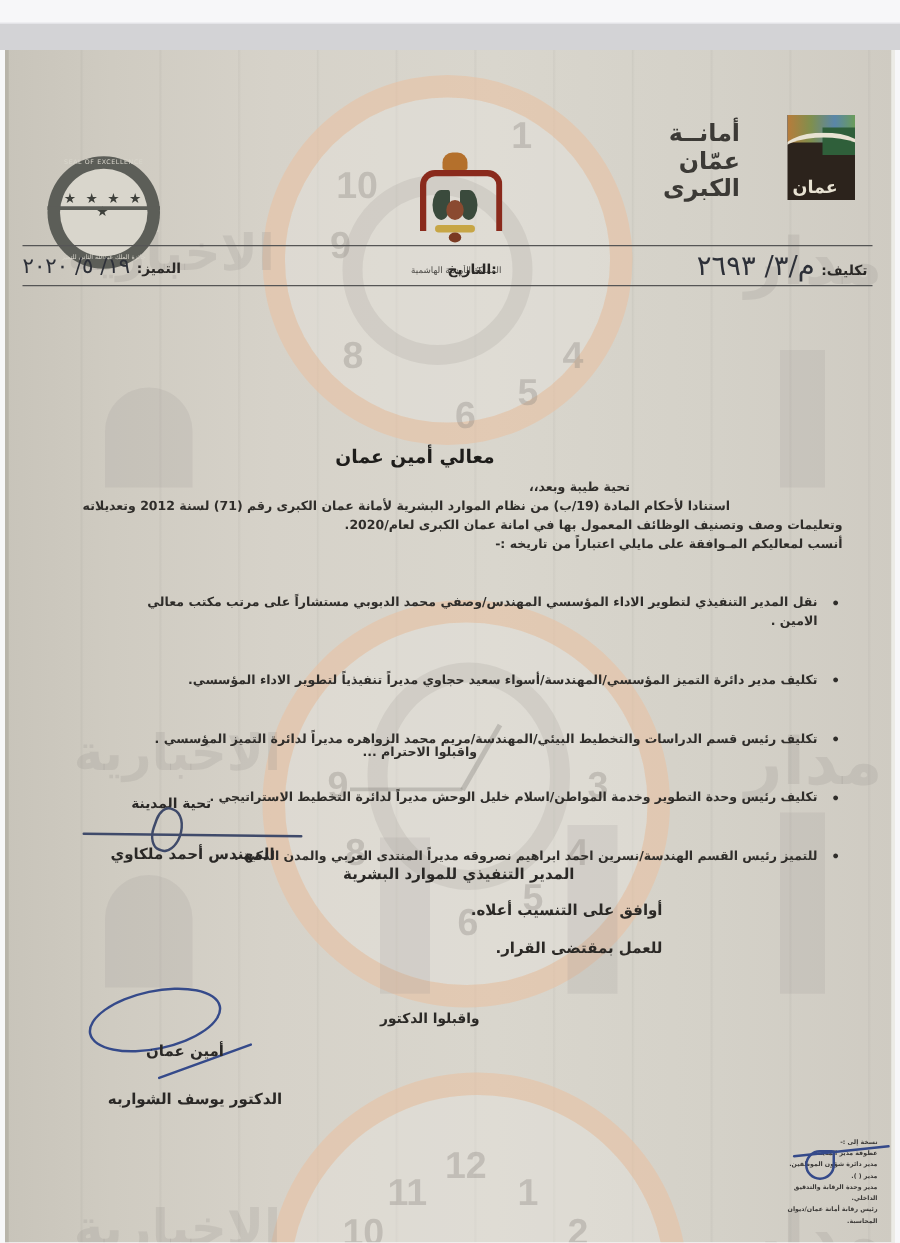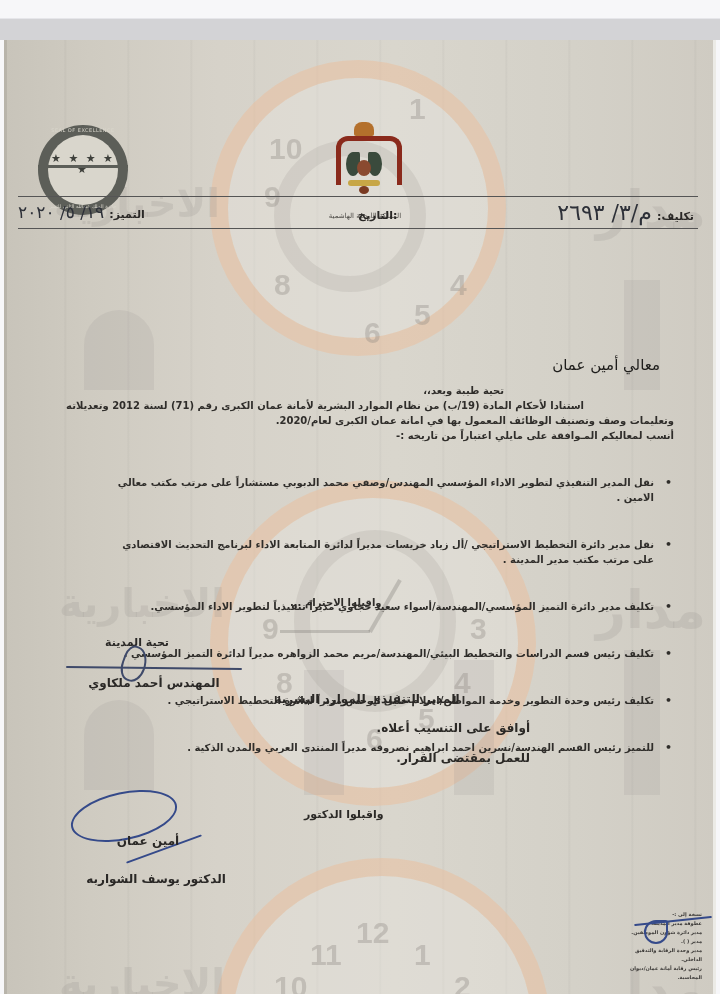--- a/index.html
+++ b/index.html
@@ -59,21 +59,21 @@
     .seal-ring-text { position: absolute; left: 0; top: 2px; width: 90px; text-align: center; font-size: 5px; color: #d9d6cc; letter-spacing: 0.5px; }
     .seal-bottom-text { position: absolute; left: 0; bottom: 6px; width: 90px; text-align: center; font-size: 5px; color: #d9d6cc; direction: rtl; }
 
     
     .ref-line { position: absolute; left: 14px; width: 680px; height: 1px; background: #555; }
     .ref-row { position: absolute; top: 198px; height: 26px; }
     .lbl { font-weight: bold; font-size: 11px; color: #2a2826; direction: rtl; white-space: nowrap; }
     .hand { font-family: "DejaVu Serif", serif; color: #2d3038; direction: rtl; white-space: nowrap; }
 
     .content { position: absolute; direction: rtl; color: #2b2926; }
-    .title { position: absolute; top: 316px; left: 0; width: 656px; text-align: right; font-weight: normal; font-size: 15px; color: #1e1d1b; direction: rtl; }
+    .title { position: absolute; top: 316px; left: 0; width: 656px; text-align: center; font-weight: bold; font-size: 15px; color: #1e1d1b; direction: rtl; }
     .para { font-size: 10px; line-height: 15px; font-weight: bold; color: #2f2d2a; }
     ul.items { margin: 0; padding: 0 20px 0 0; list-style: none; }
     ul.items li { position: relative; font-size: 10px; line-height: 15px; font-weight: bold; color: #2f2d2a; margin-top: 32px; }
     ul.items li::before { content: "•"; position: absolute; right: -18px; top: 0; font-size: 11px; }
 
     .sig-block { position: absolute; direction: rtl; text-align: center; font-weight: bold; color: #2a2826; }
     .sigline { position: absolute; height: 2px; background: #3f4a6a; border-radius: 1px; }
     .scribble { position: absolute; border: 2px solid #354a8a; border-radius: 50%; }
 
     .cc { position: absolute; left: 610px; top: 870px; width: 88px; direction: rtl; font-size: 5px; line-height: 9px; color: #3a3836; font-weight: bold; }
@@ -122,20 +122,33 @@
   <span class="wm-text" style="left:55px; top:540px; font-size:40px;">الاخبارية</span>
   <span class="wm-text" style="right:10px; top:920px; font-size:52px;">مدار</span>
   <span class="wm-text" style="left:55px; top:920px; font-size:40px;">الاخبارية</span>
   <div class="wm-block" style="left:80px; top:660px; width:70px; height:90px; border-radius:35px 35px 0 0;"></div>
   <div class="wm-block" style="left:300px; top:630px; width:40px; height:125px;"></div>
   <div class="wm-block" style="left:450px; top:620px; width:40px; height:135px;"></div>
   <div class="wm-block" style="left:620px; top:610px; width:36px; height:145px;"></div>
   <div class="wm-block" style="left:80px; top:270px; width:70px; height:80px; border-radius:35px 35px 0 0;"></div>
   <div class="wm-block" style="left:620px; top:240px; width:36px; height:110px;"></div>
 
+  <div class="logo-amman">
+    <div class="logo-text">
+      <div>أمانــة</div>
+      <div>عمّان</div>
+      <div>الكبرى</div>
+    </div>
+    <div class="logo-mark">
+      <div class="sky"></div>
+      <div class="green"></div>
+      <div class="hill"></div>
+      <div class="glyph">عمان</div>
+    </div>
+  </div>
 
   <div class="emblem">
     <div class="crown"></div>
     <div class="mantle"></div>
     <div class="wing-l"></div>
     <div class="wing-r"></div>
     <div class="shield"></div>
     <div class="base"></div>
     <div class="knob"></div>
   </div>
@@ -168,21 +181,20 @@
 
   <div class="title">معالي أمين عمان</div>
 
   <div class="content" style="right:42px; top:343px; width:680px;">
     <div class="para" style="padding-right:170px;">تحية طيبة وبعد،،</div>
     <div class="para" style="padding-right:90px;">استنادا لأحكام المادة (19/ب) من نظام الموارد البشرية لأمانة عمان الكبرى رقم (71) لسنة 2012 وتعديلاته</div>
     <div class="para" style="padding-right:0;">وتعليمات وصف وتصنيف الوظائف المعمول بها في امانة عمان الكبرى لعام/2020.</div>
     <div class="para" style="padding-right:0;">أنسب لمعاليكم المـوافقة على مايلي اعتباراً من تاريخه :-</div>
     <ul class="items" style="margin-top:2px; width:555px;">
       <li style="margin-bottom:5px;">نقل المدير التنفيذي لتطوير الاداء المؤسسي المهندس/وصفي محمد الدبوبي مستشاراً على مرتب مكتب معالي الامين .</li>
-      <li style="margin-bottom:5px;">نقل مدير دائرة التخطيط الاستراتيجي /أل زياد خريسات مديراً لدائرة المتابعة الاداء لبرنامج التحديث الاقتصادي على مرتب مكتب مدير المدينة .</li>
       <li>تكليف مدير دائرة التميز المؤسسي/المهندسة/أسواء سعيد حجاوي مديراً تنفيذياً لتطوير الاداء المؤسسي.</li>
       <li>تكليف رئيس قسم الدراسات والتخطيط البيئي/المهندسة/مريم محمد الزواهره مديراً لدائرة التميز المؤسسي .</li>
       <li>تكليف رئيس وحدة التطوير وخدمة المواطن/اسلام خليل الوحش مديراً لدائرة التخطيط الاستراتيجي .</li>
       <li>للتميز رئيس القسم الهندسة/نسرين احمد ابراهيم نصروقه مديراً المنتدى العربي والمدن الذكية .</li>
     </ul>
   </div>
   <div class="content para" style="left:286px; top:555px;">واقبلوا الاحترام ...</div>
 
   <div class="sig-block" style="left:58px; top:596px; width:150px;">
     <div style="font-size:11px;">تحية المدينة</div>

